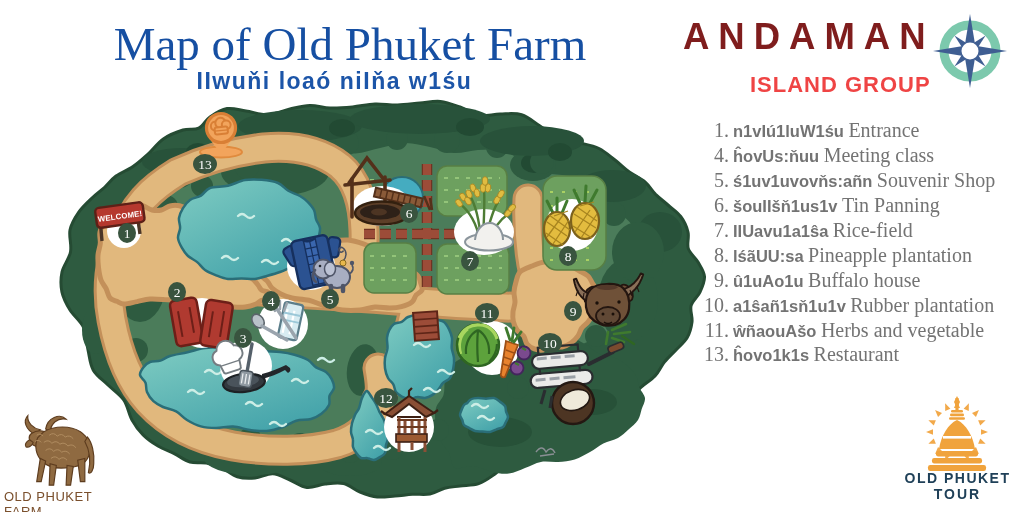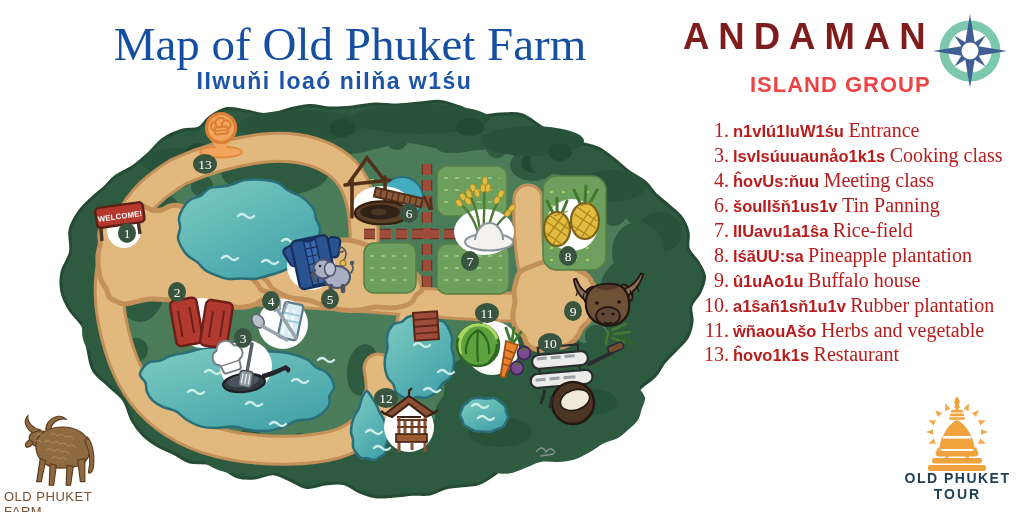--- a/index.html
+++ b/index.html
@@ -1,21 +1,21 @@
 <!DOCTYPE html>
 <html><head><meta charset="utf-8"><style>
 *{margin:0;padding:0;box-sizing:border-box}
 html,body{width:1024px;height:512px;overflow:hidden;background:#fff}
 #page{position:relative;width:1024px;height:512px;background:#fff;font-family:"Liberation Sans",sans-serif}
 #map{position:absolute;left:0;top:0}
 .title{position:absolute;left:0;top:17px;width:700px;text-align:center;font-family:"Liberation Serif",serif;font-weight:normal;font-size:47px;color:#164fa2;letter-spacing:0px}
 .subtitle{position:absolute;left:-18px;top:68px;width:705px;text-align:center;font-weight:bold;font-size:23px;color:#1c55a8;letter-spacing:1.5px}
 .and1{position:absolute;left:683px;top:16px;font-weight:bold;font-size:36.5px;color:#7f1d1d;letter-spacing:9px}
 .and2{position:absolute;left:750px;top:72px;font-weight:bold;font-size:22px;color:#ef4444;letter-spacing:1px}
-#legend{position:absolute;left:699px;top:119px;width:325px;color:#b91c1c}
+#legend{position:absolute;left:699px;top:119px;width:325px;color:#737373}
 #legend .row{height:24.95px;white-space:nowrap}
 #legend .num{display:inline-block;width:30px;margin-right:4px;text-align:right;font-family:"Liberation Serif",serif;font-size:20px}
 #legend .th{font-weight:bold;font-size:16.5px;letter-spacing:0px}
 #legend .en{font-family:"Liberation Serif",serif;font-size:20px}
 .opt1{position:absolute;left:880px;top:470px;width:155px;text-align:center;font-weight:bold;font-size:14px;color:#1f4058;letter-spacing:1.5px}
 .opt2{position:absolute;left:880px;top:486px;width:155px;text-align:center;font-weight:bold;font-size:14px;color:#1f4058;letter-spacing:2px}
 .bulltxt{position:absolute;left:4px;top:489px;width:110px;text-align:left;font-weight:normal;font-size:13px;color:#7a4f2c;letter-spacing:0.5px}
 </style></head>
 <body>
 <div id="page">
@@ -378,22 +378,22 @@
 </g>
 <path d="M38,1 L43,31 L38,38 L33,31 Z"></path>
         <path d="M38,75 L43,45 L38,38 L33,45 Z"></path>
 <path d="M1,38 L31,43 L38,38 L31,33 Z"></path>
         <path d="M75,38 L45,43 L38,38 L45,33 Z"></path>
 </g>
 <circle cx="38" cy="38" r="8.5" fill="#fff"></circle>
 </svg>
 <div id="legend">
       <div class="row"><span class="num">1.</span><span class="th">n1vIú1luW1śu</span> <span class="en">Entrance</span></div>
-      <div class="row"><span class="num">3.</span><span class="th">lsvIsúuuaunåo1k1s</span> <span class="en">Cooking class</span></div>
       <div class="row"><span class="num">4.</span><span class="th">ĥovUs:ňuu</span> <span class="en">Meeting class</span></div>
+      <div class="row"><span class="num">5.</span><span class="th">ś1uv1uvovňs:añn</span> <span class="en">Souvenir Shop</span></div>
       <div class="row"><span class="num">6.</span><span class="th">šouIIšň1us1v</span> <span class="en">Tin Panning</span></div>
       <div class="row"><span class="num">7.</span><span class="th">IIUavu1a1ŝa</span> <span class="en">Rice-field</span></div>
       <div class="row"><span class="num">8.</span><span class="th">lśãUU:sa</span> <span class="en">Pineapple plantation</span></div>
       <div class="row"><span class="num">9.</span><span class="th">û1uAo1u</span> <span class="en">Buffalo house</span></div>
       <div class="row"><span class="num">10.</span><span class="th">a1ŝañ1sň1u1v</span> <span class="en">Rubber plantation</span></div>
       <div class="row"><span class="num">11.</span><span class="th">ŵñaouAšo</span> <span class="en">Herbs and vegetable</span></div>
       <div class="row"><span class="num">13.</span><span class="th">ĥovo1k1s</span> <span class="en">Restaurant</span></div>
     </div>
 <svg style="position:absolute;left:907px;top:396px" width="100" height="76" viewBox="0 0 100 76">
 <g fill="#f2a94a">

